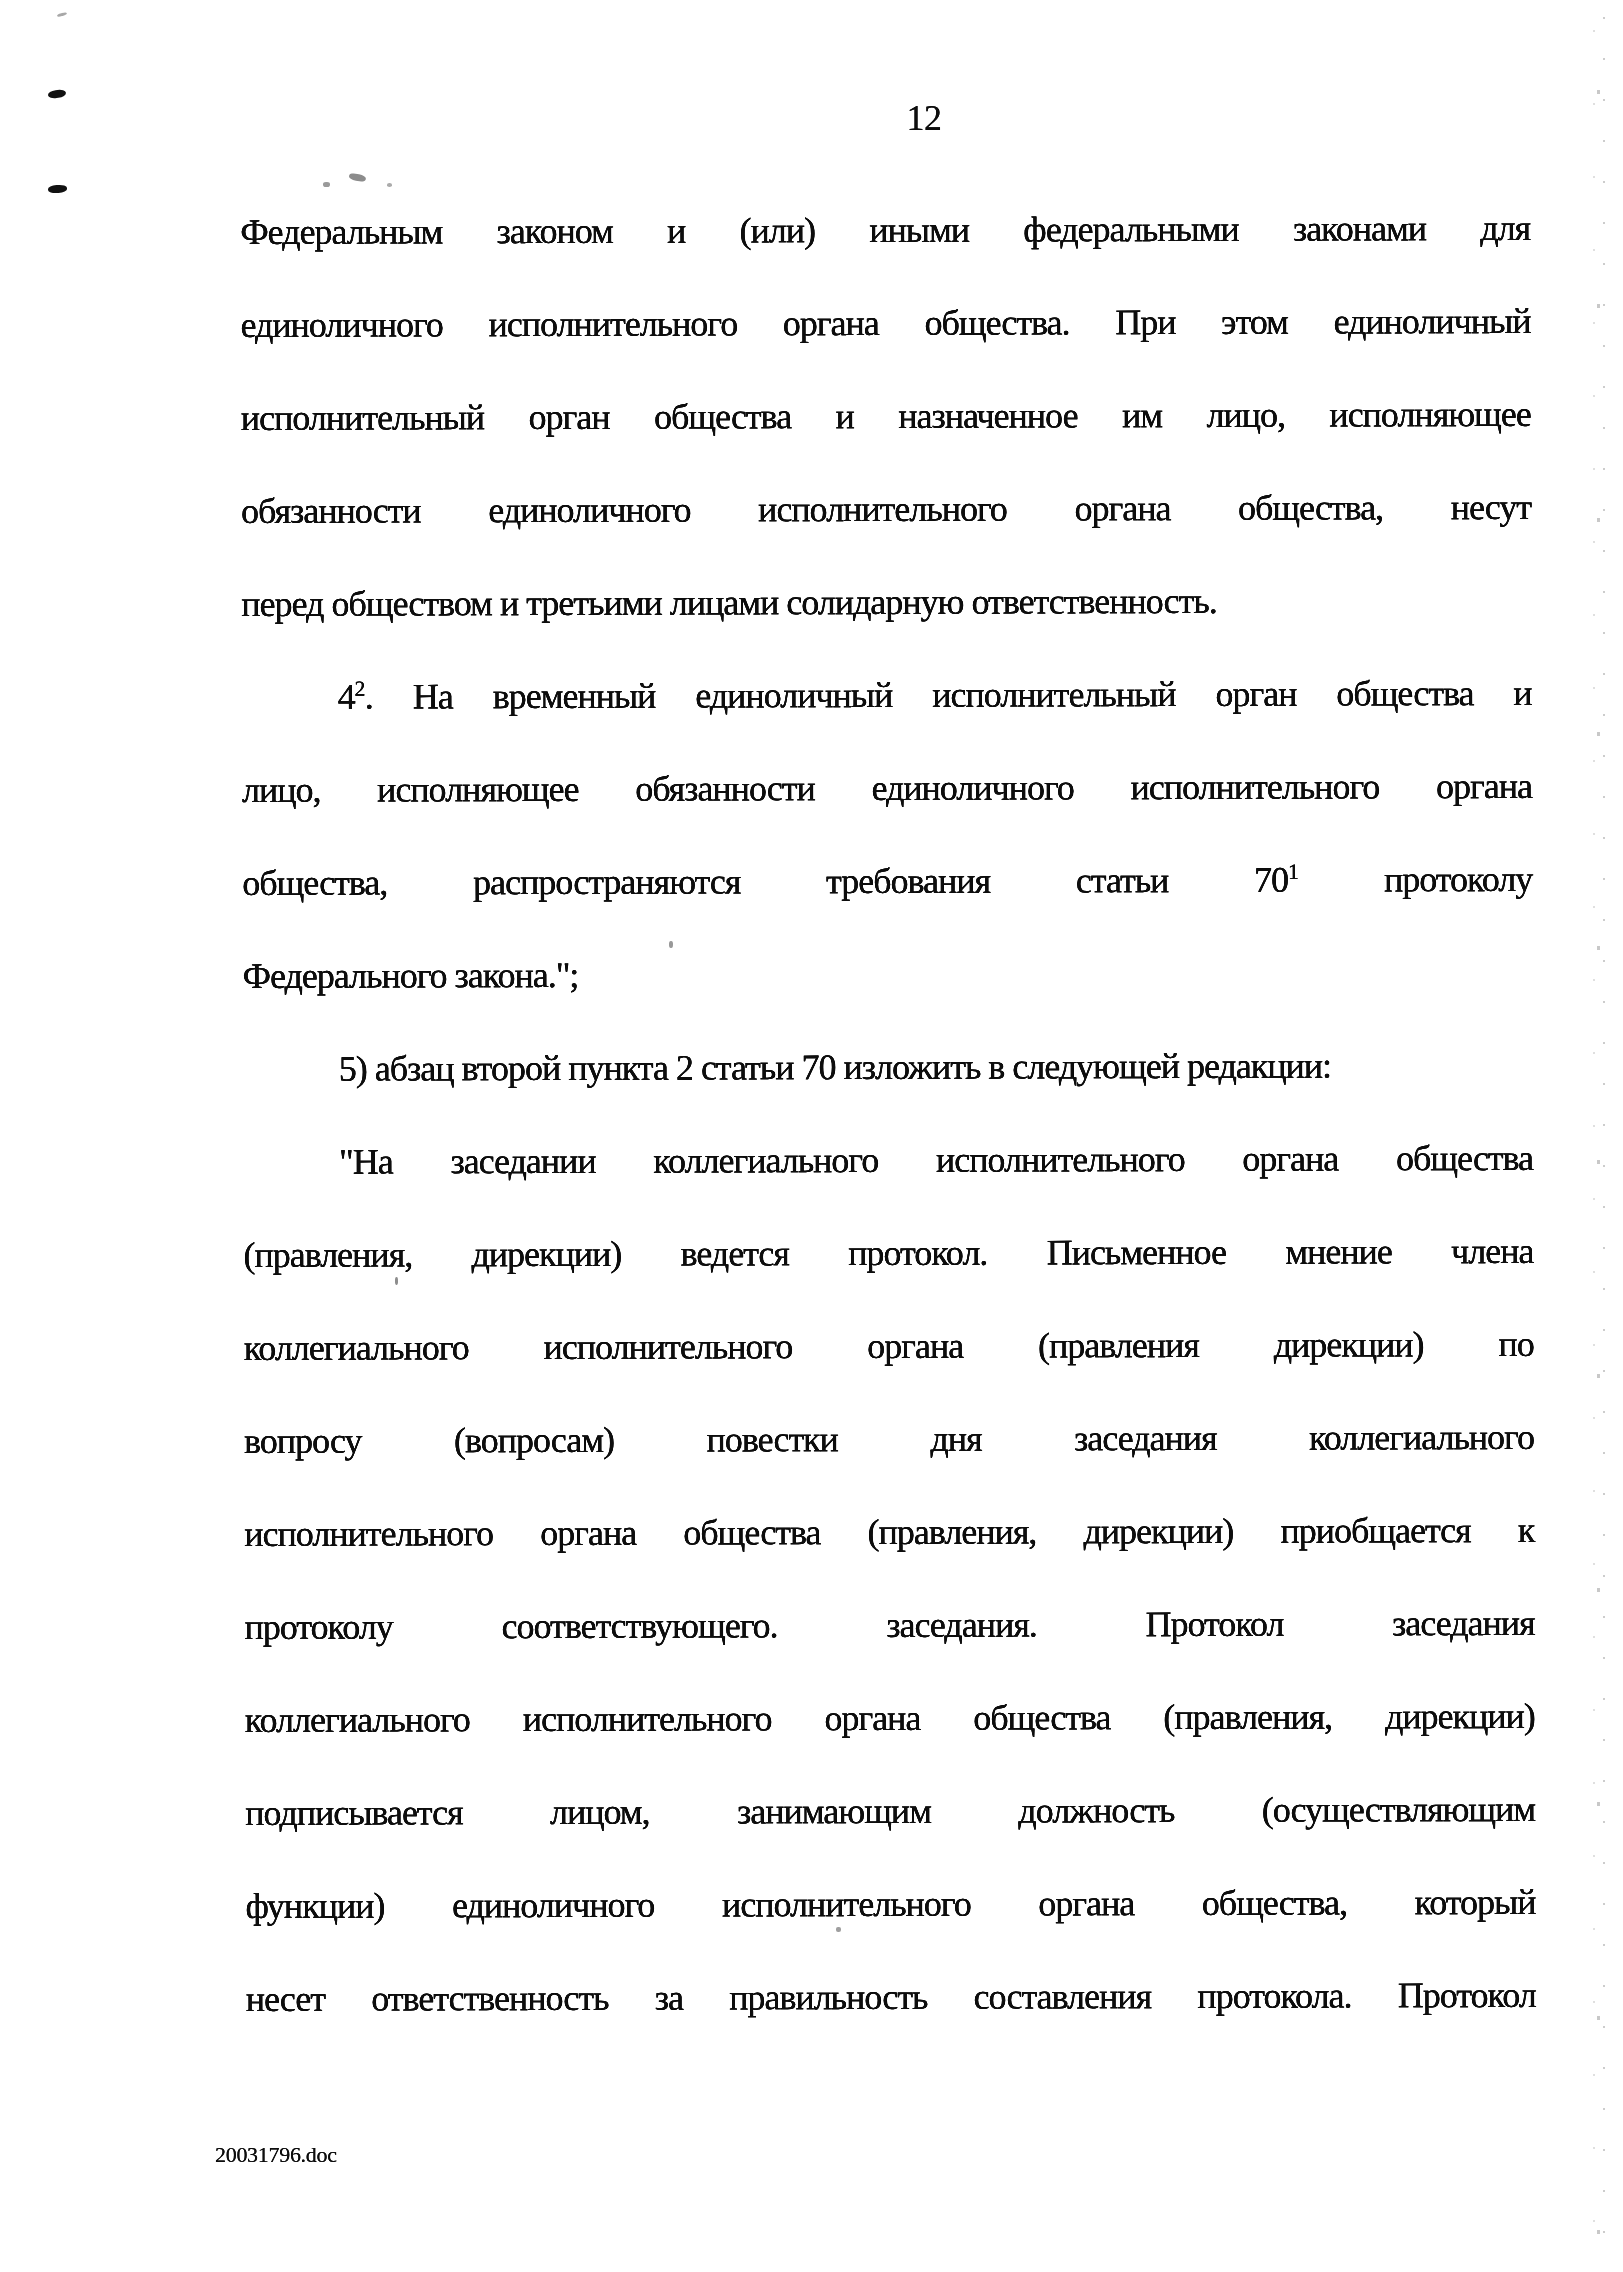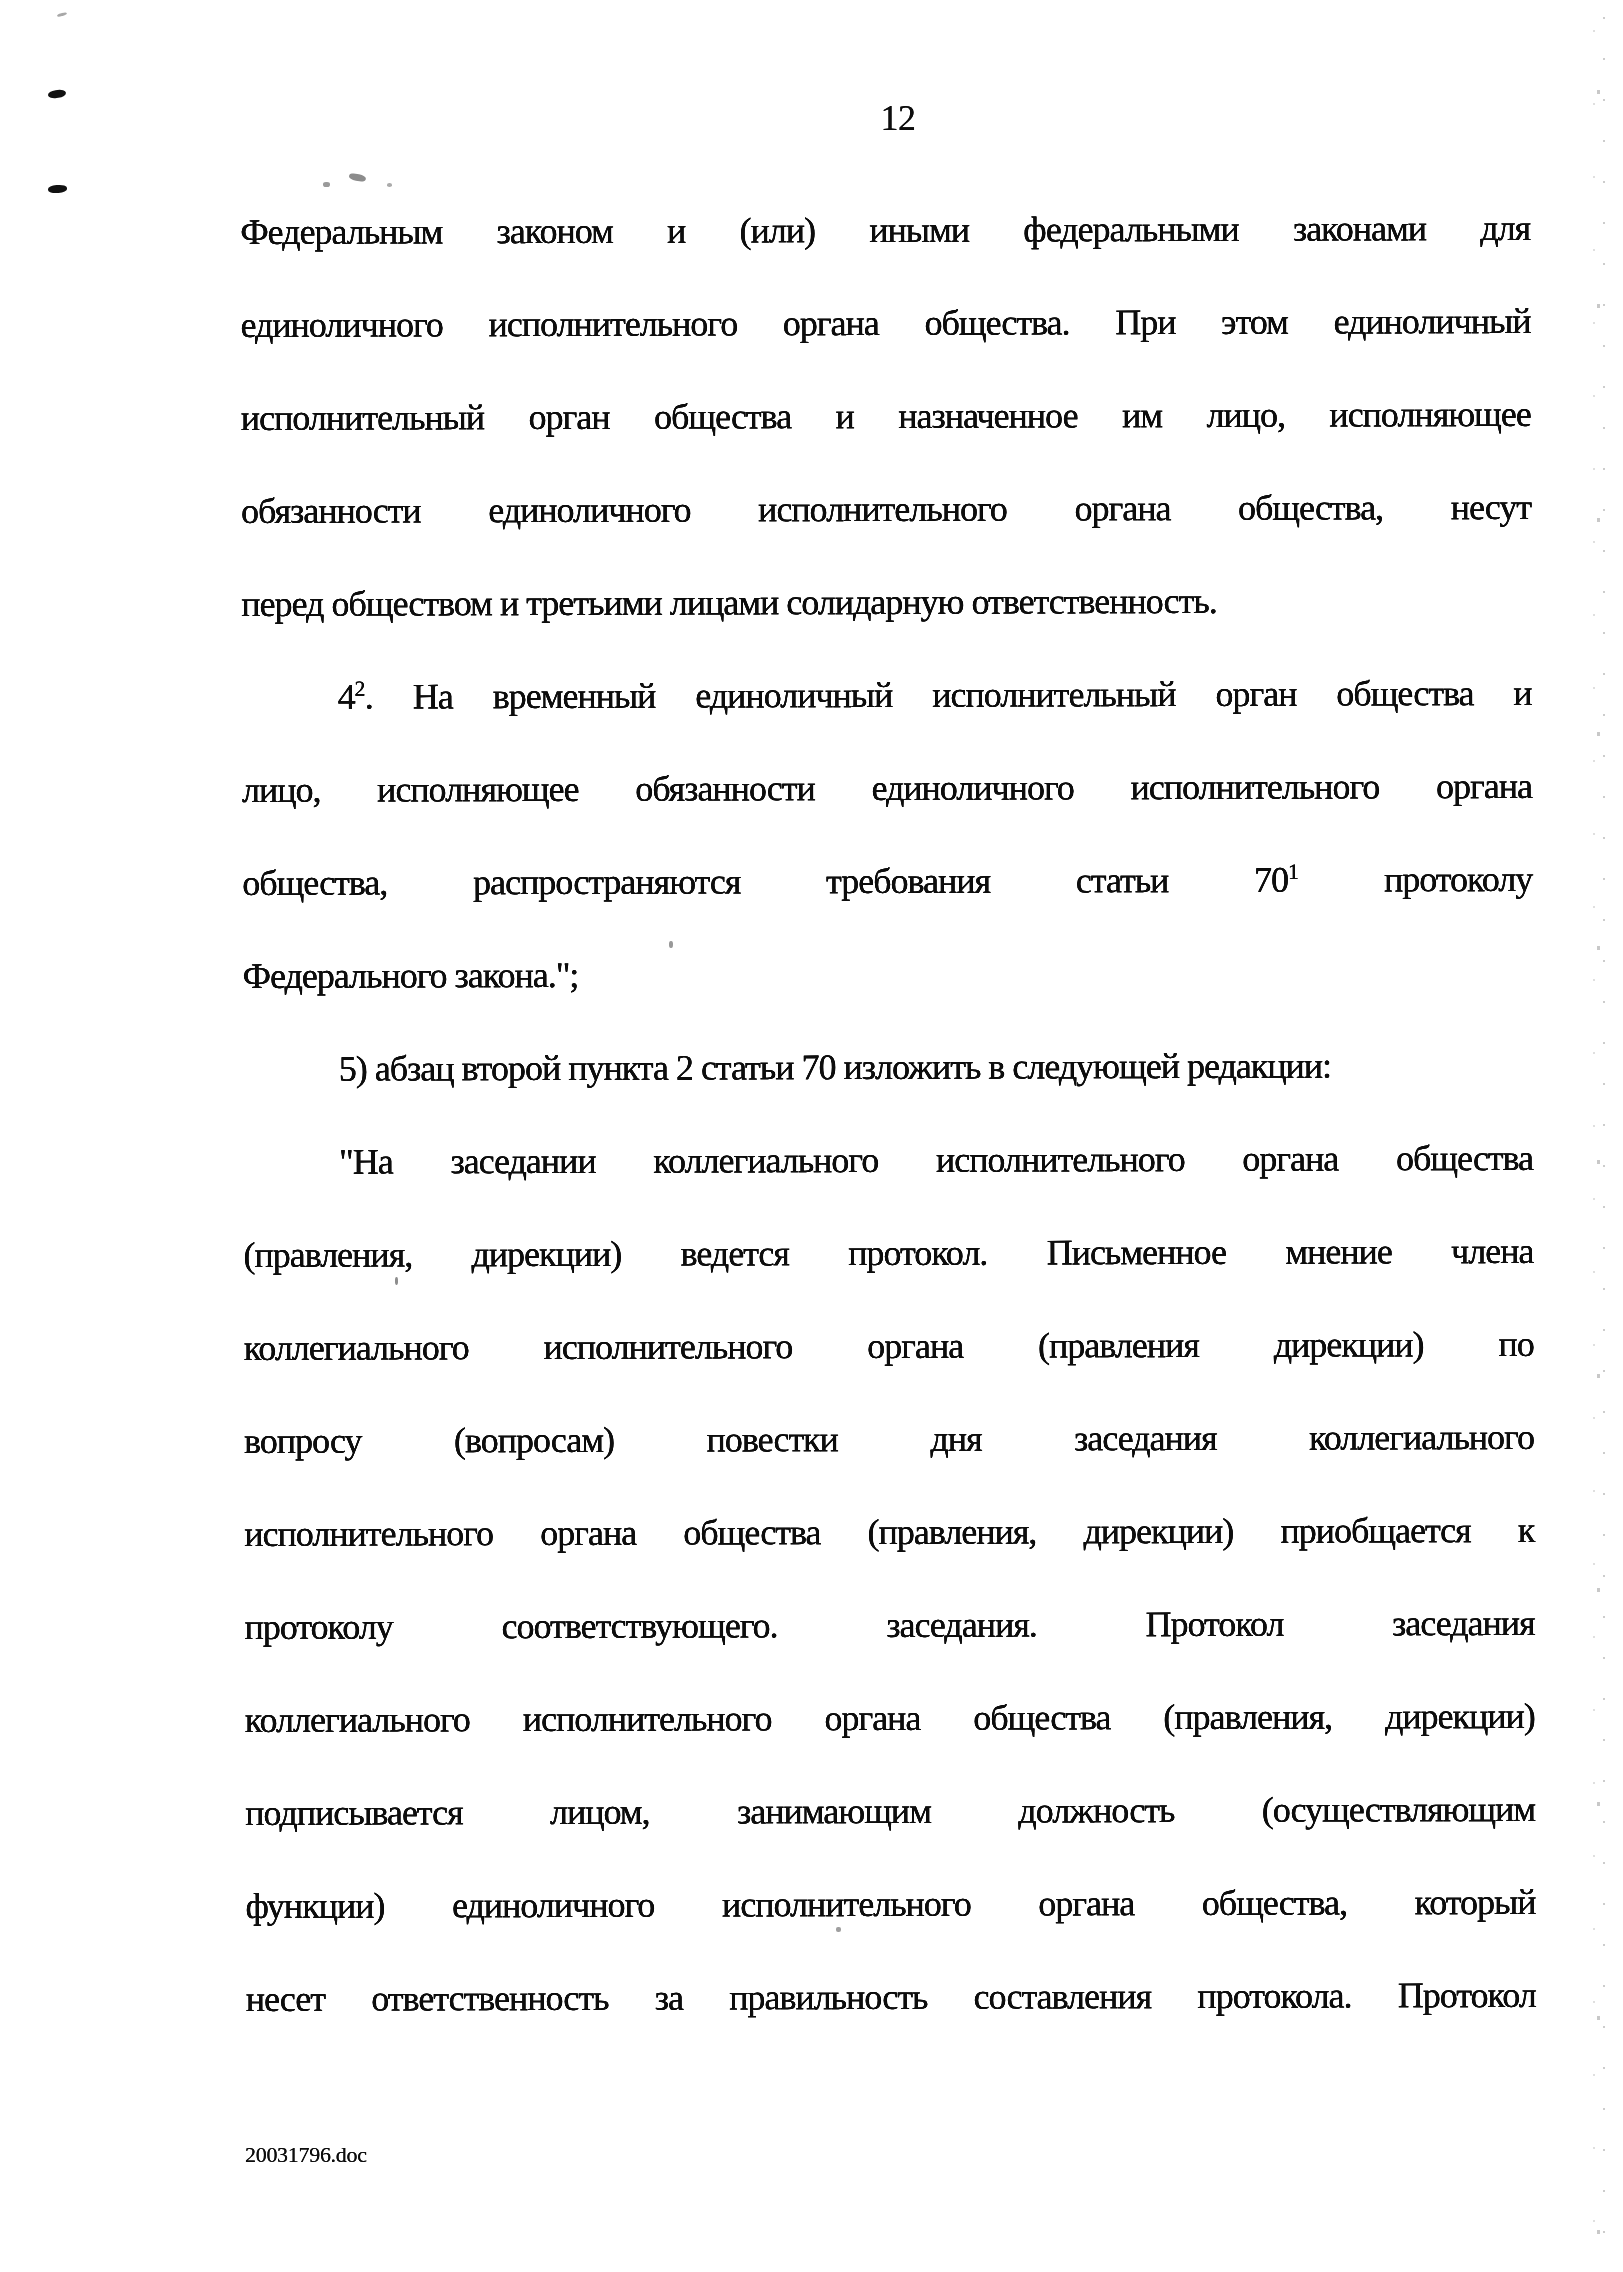--- a/index.html
+++ b/index.html
@@ -12,21 +12,21 @@
     width: 1623px;
     height: 2273px;
     background: #ffffff;
     overflow: hidden;
     font-family: "Liberation Serif", "DejaVu Serif", serif;
     color: #0d0d0d;
   }
   .pagenum {
     position: absolute;
     top: 97px;
-    left: 253px;
+    left: 279px;
     width: 1290px;
     text-align: center;
     font-size: 36px;
     letter-spacing: -0.6px;
     text-shadow: 0 0 0.5px #000;
   }
   #textblock {
     position: absolute;
     left: 240px;
     top: 186px;
@@ -52,21 +52,21 @@
     text-indent: 96px;
   }
   .line sup {
     font-size: 0.6em;
     vertical-align: super;
     letter-spacing: -0.6px;
     line-height: 0;
   }
   .footer {
     position: absolute;
-    left: 245px;
+    left: 215px;
     top: 2142px;
     font-size: 22px;
     letter-spacing: -0.3px;
     text-shadow: 0 0 0.3px #000;
   }
   
   .speck {
     position: absolute;
     background: #111;
     border-radius: 45%;

